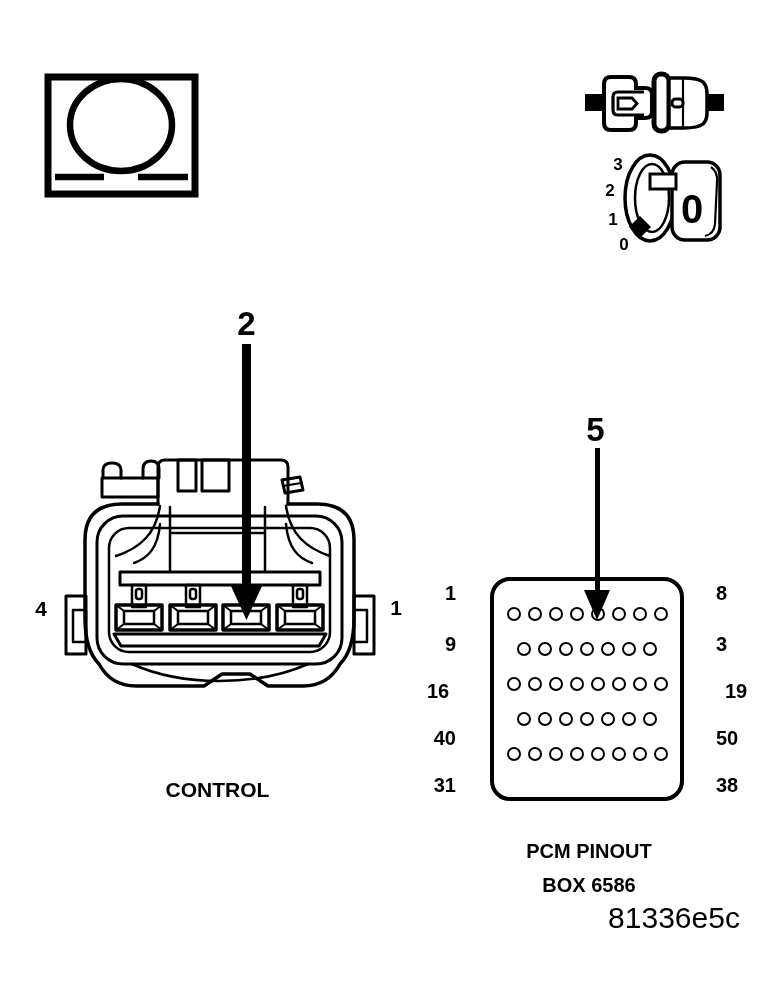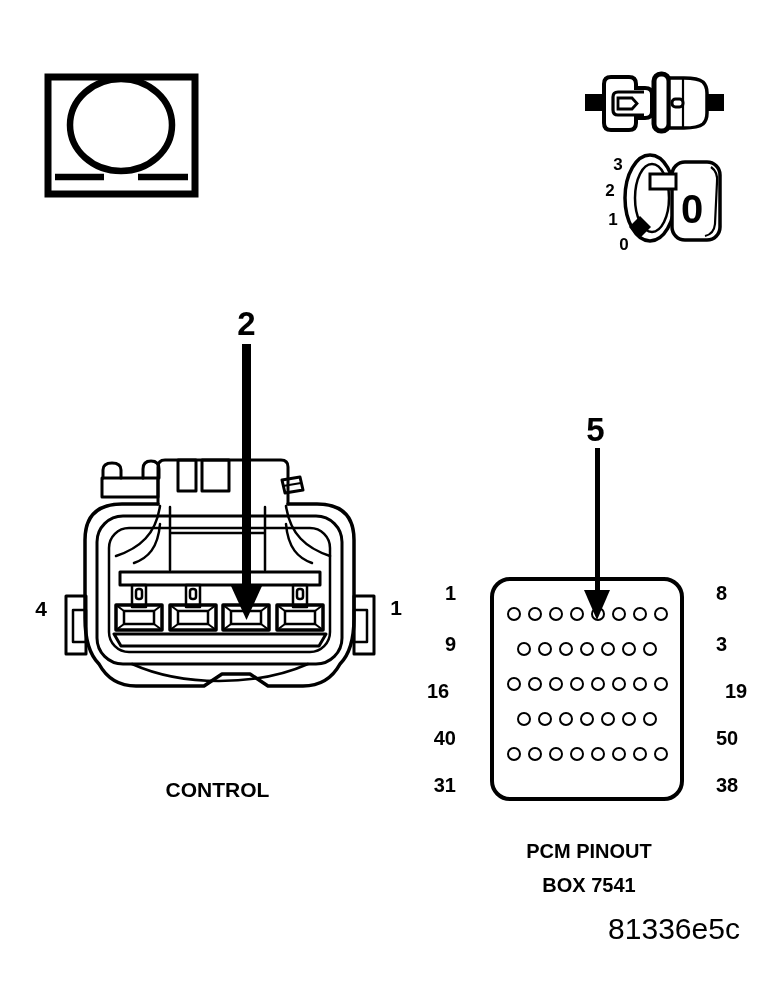--- a/index.html
+++ b/index.html
@@ -21,21 +21,21 @@
   .pin-row{display:flex;justify-content:center;gap:7px;margin-bottom:21px;}
   .pin-circle{display:block;width:14px;height:14px;border:2.5px solid #000;
               border-radius:50%;box-sizing:border-box;background:#fff;}
   .rowlbl{position:absolute;font-weight:bold;font-size:20px;line-height:22px;}
   .rl{left:420px;width:36px;text-align:right;}
   .rr{left:716px;width:40px;text-align:left;}
   .y0{top:582px;} .y1{top:633px;} .y2{top:680px;text-align:center;} .y3{top:727px;} .y4{top:774px;}
   .pcm-cap{left:489px;width:200px;font-size:20px;}
   #pcm-cap-0{top:840px;} #pcm-cap-1{top:874px;}
   #figure-code{left:598px;top:901px;width:152px;font-size:30px;font-weight:400;
-               text-align:center;position:absolute;margin-top:11px;}
+               text-align:center;position:absolute;}
 </style>
 </head>
 <body>
 
 <div class="canvas">
 
   <svg style="left:38px;top:68px" width="170" height="136" viewBox="38 68 170 136">
     <rect x="48" y="77" width="147" height="117" fill="none" stroke="#000" stroke-width="7"></rect>
     <ellipse cx="121" cy="125" rx="51" ry="46" fill="none" stroke="#000" stroke-width="6.5"></ellipse>
     <line x1="55" y1="177" x2="104" y2="177" stroke="#000" stroke-width="6.5"></line>
@@ -210,16 +210,16 @@
       <polygon points="584,590 610,590 597,620"></polygon>
     </g>
   </svg>
 
   <div class="lbl callout" id="callout-2">2</div>
   <div class="lbl callout" id="callout-5">5</div>
   <div class="lbl" id="servo-left-cavity">4</div>
   <div class="lbl" id="servo-right-cavity">1</div>
   <div class="lbl pcm-cap" id="pcm-cap-0">PCM PINOUT</div>
   <div class="lbl servo-cap" id="servo-cap-2">CONTROL</div>
-  <div class="lbl pcm-cap" id="pcm-cap-1">BOX 7541</div>
+  <div class="lbl pcm-cap" id="pcm-cap-1">BOX 6586</div>
   <div id="figure-code">81336e5c</div>
 
 </div>
 
 </body></html>

